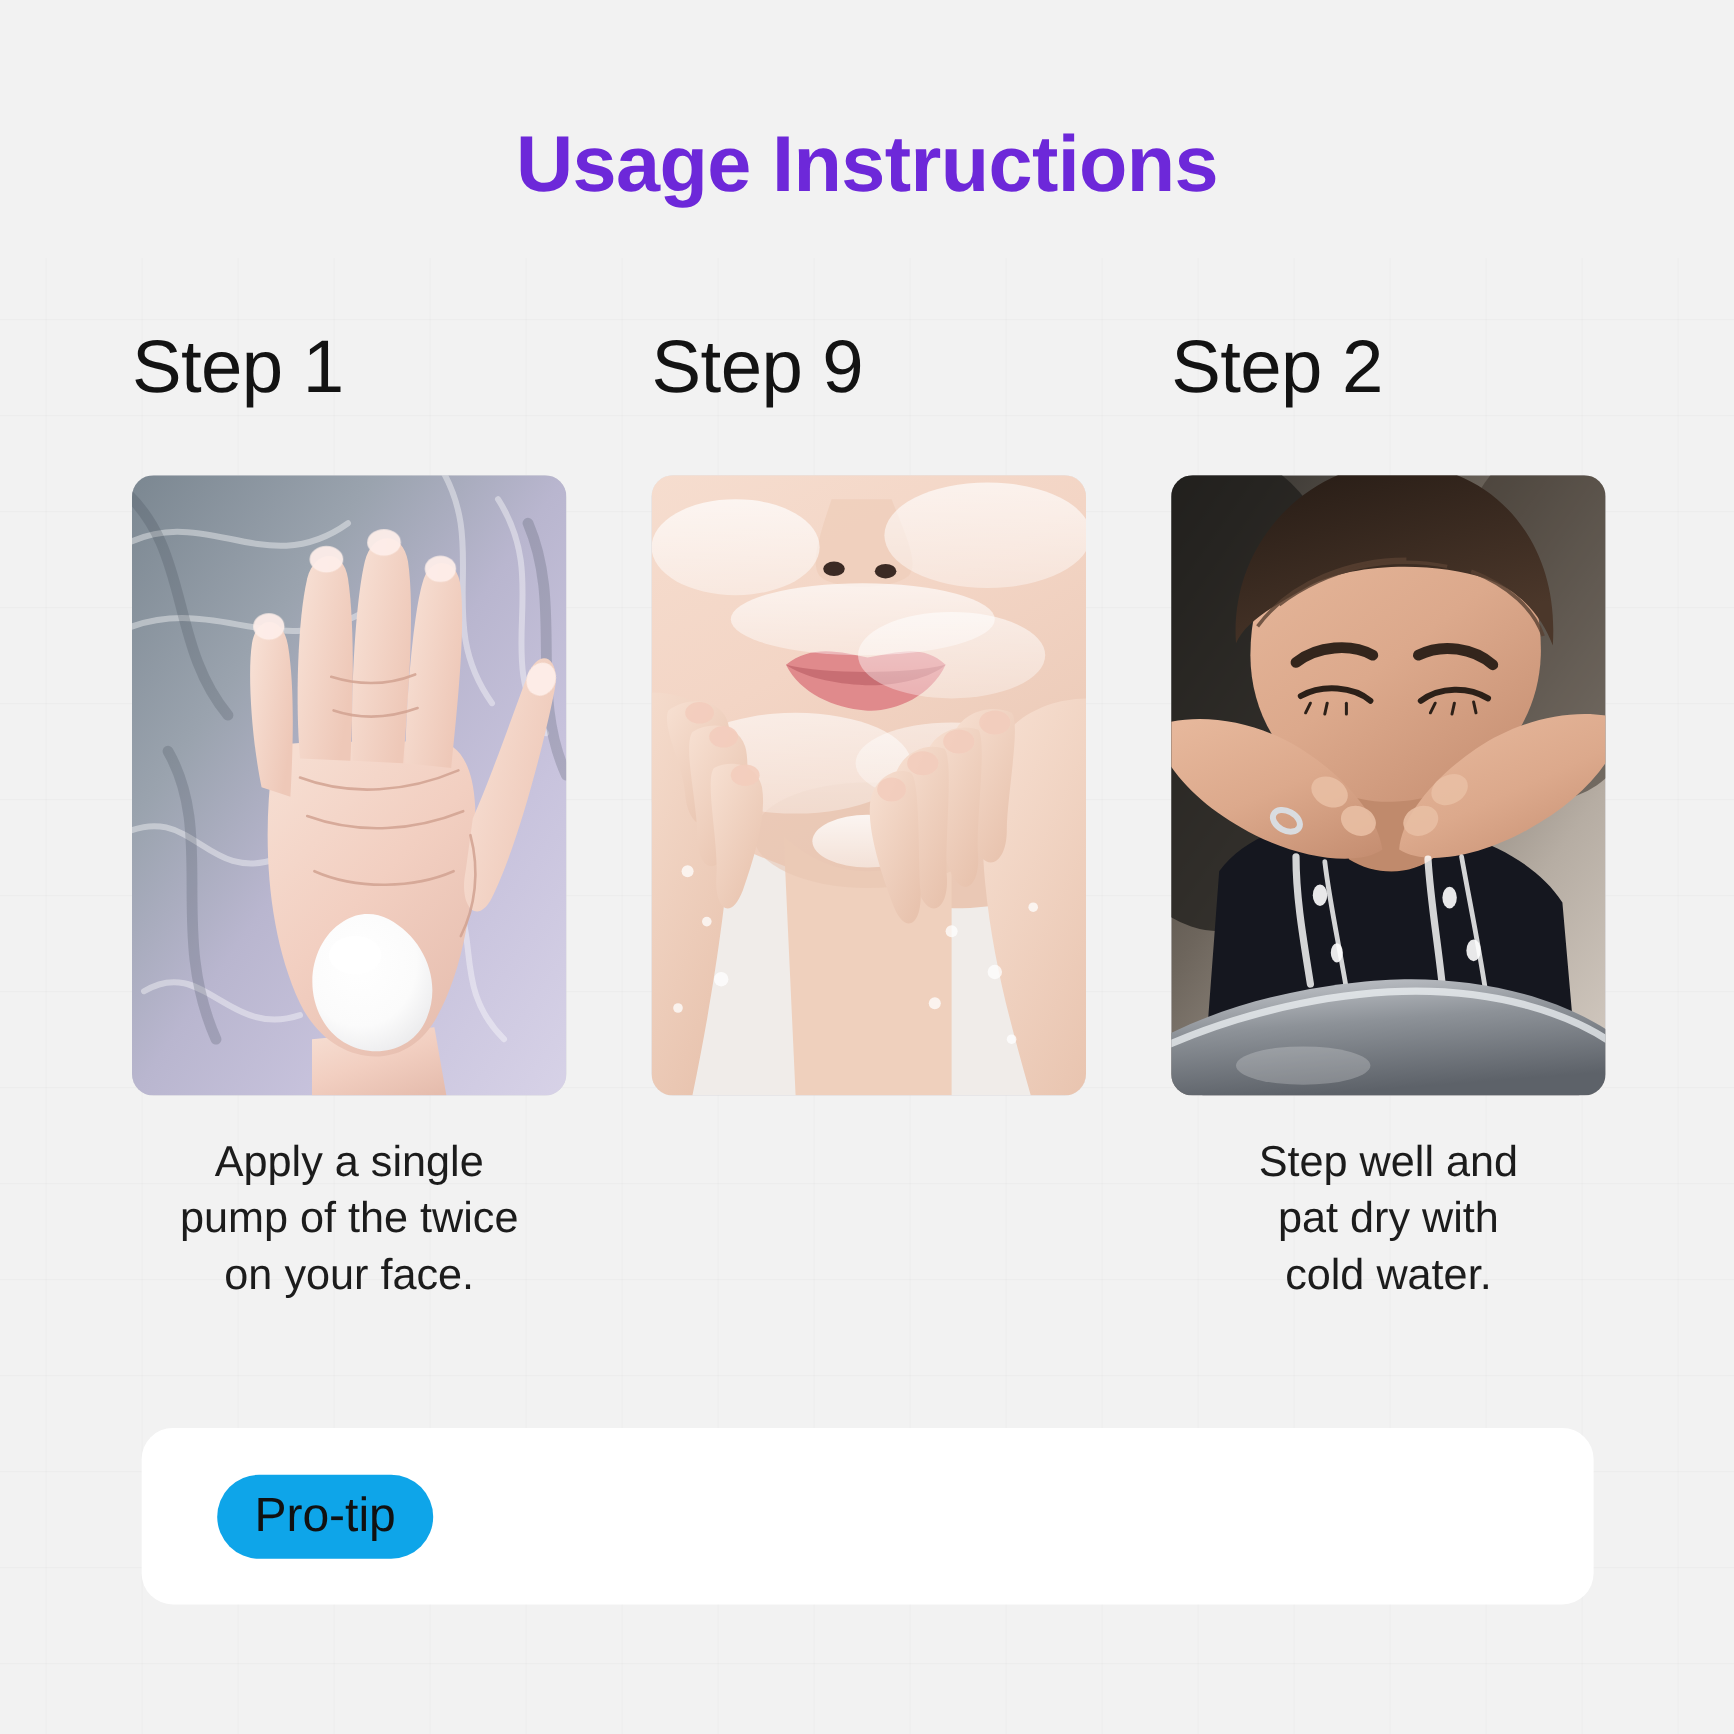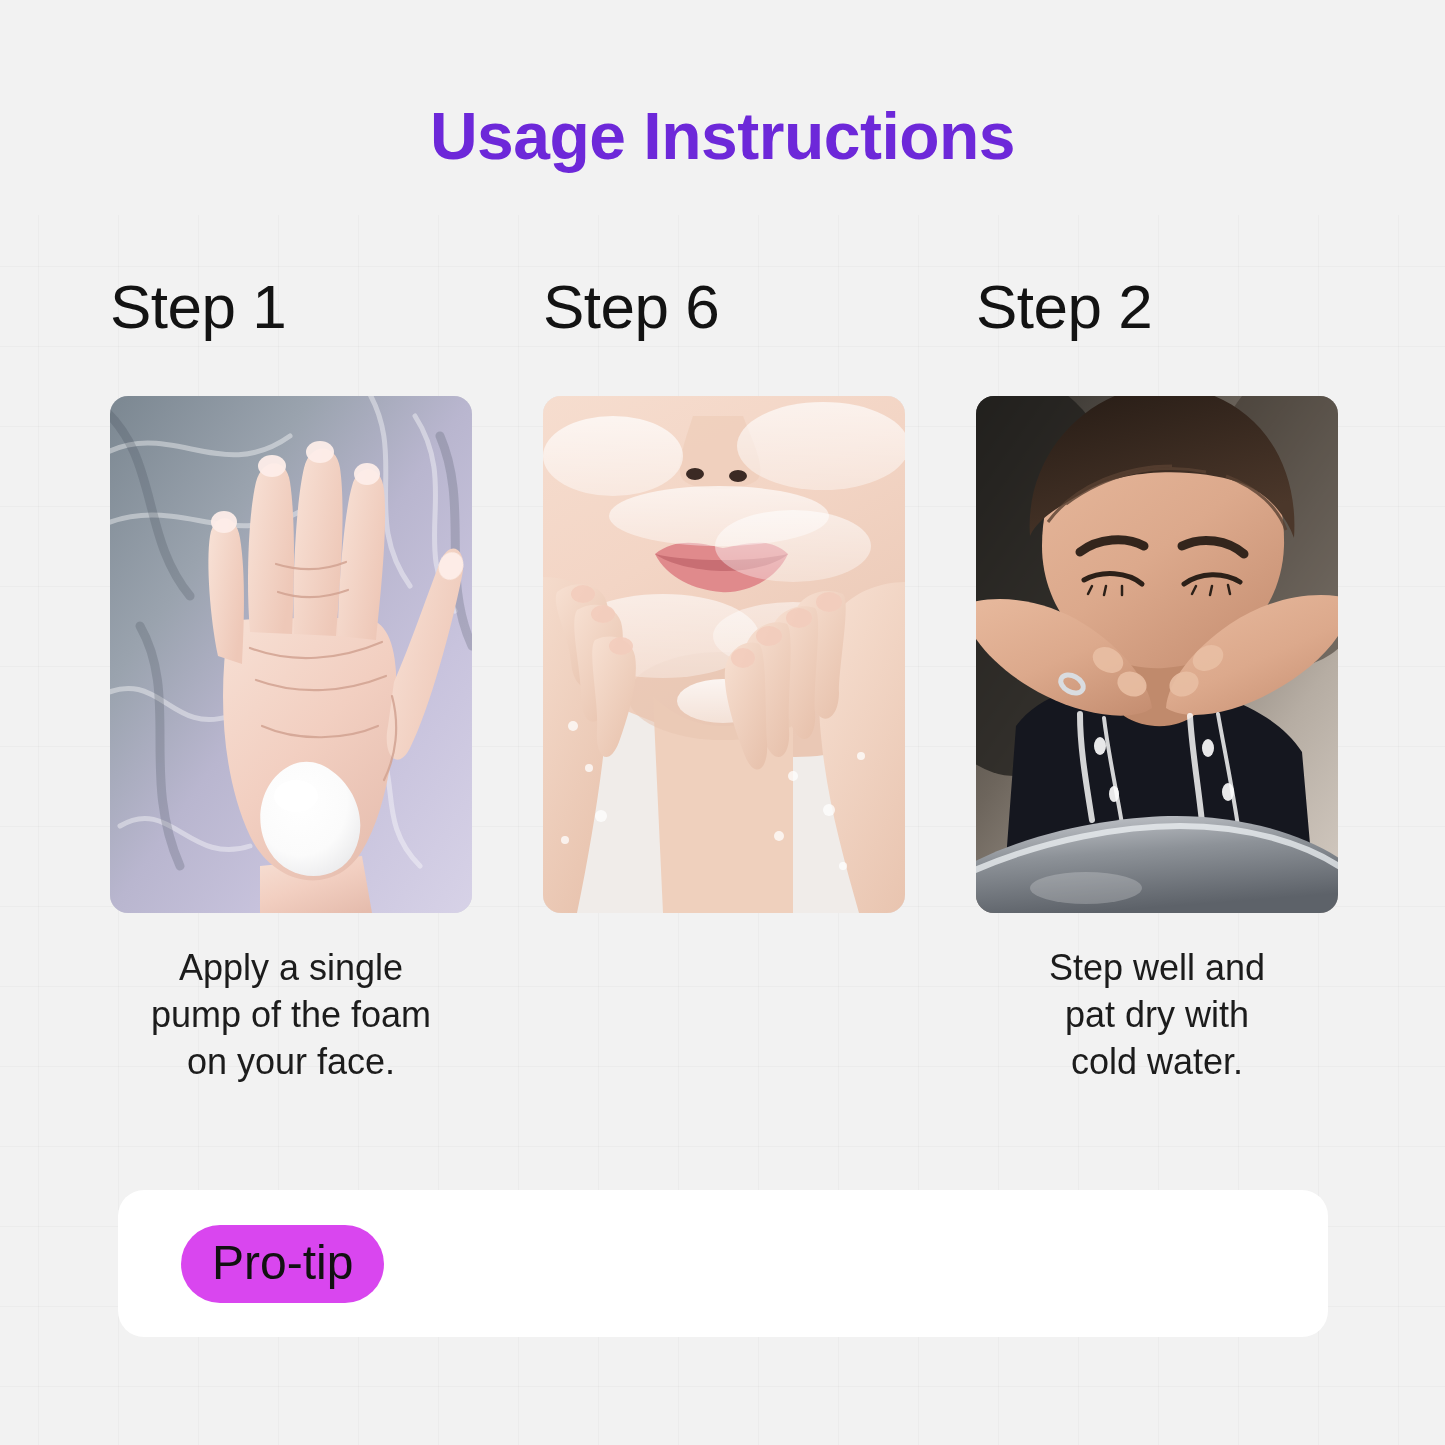--- a/index.html
+++ b/index.html
@@ -107,25 +107,25 @@
     top: 1190px;
     width: 1210px;
     height: 147px;
     background: #ffffff;
     border-radius: 26px;
     display: flex;
     align-items: center;
   }
   #protip-badge {
     margin-left: 63px;
-    background: #d946ef;
+    background: #0ea5e9;
     color: #111111;
     border-radius: 40px;
     padding: 14px 31px 16px 31px;
-    font-size: 48px;
+    font-size: 40px;
     line-height: 1;
     font-stretch: condensed;
   }
   #protip-text {
     margin-left: 72px;
     font-size: 43px;
     color: #101010;
     line-height: 1;
     font-stretch: condensed;
     letter-spacing: -0.2px;
@@ -225,26 +225,26 @@
             <path d="M168 196 C 192 204, 216 202, 238 194"></path>
             <path d="M282 300 C 290 330, 286 360, 274 384"></path>
           </g>
 
           <path d="M176 372 C 150 388, 142 428, 160 456 C 180 488, 228 488, 244 456
                    C 260 424, 244 386, 214 370 C 202 364, 188 364, 176 372 Z" fill="url(#foamG)"></path>
           <ellipse cx="186" cy="400" rx="22" ry="16" fill="#ffffff" opacity="0.85"></ellipse>
         </svg>
       </div>
       <div class="step-caption">Apply a single
-pump of the foam
+pump of the twice
 on your face.</div>
     </div>
 
     <div class="step-col">
-      <div class="step-heading">Step 6</div>
+      <div class="step-heading">Step 9</div>
       <div class="step-photo">
         <svg viewBox="0 0 362 517" preserveAspectRatio="xMidYMid slice" xmlns="http://www.w3.org/2000/svg">
           <defs>
             <linearGradient id="skin2" x1="0" y1="0" x2="0.6" y2="1">
               <stop offset="0" stop-color="#f6ded0"></stop>
               <stop offset="0.5" stop-color="#f3d5c5"></stop>
               <stop offset="1" stop-color="#eac8b5"></stop>
             </linearGradient>
             <linearGradient id="hand2" x1="0" y1="0" x2="0.8" y2="1">
               <stop offset="0" stop-color="#f7e0d2"></stop>

